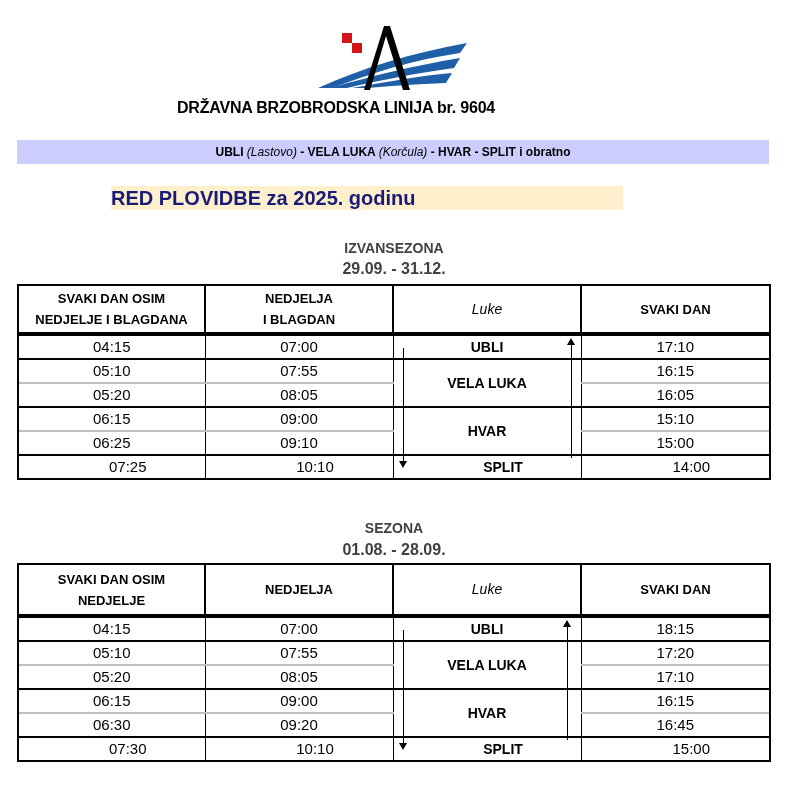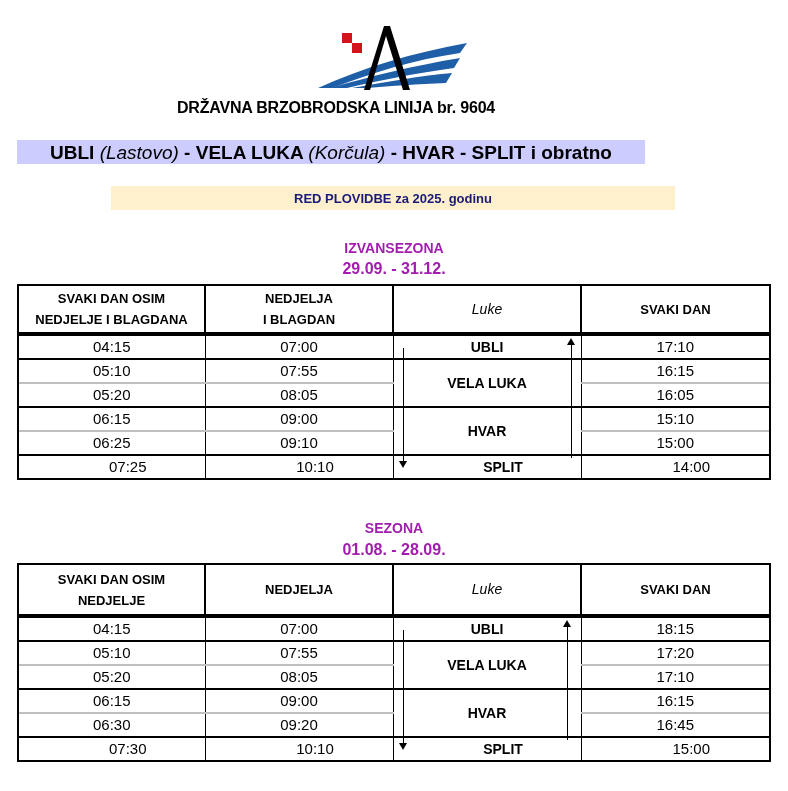--- a/index.html
+++ b/index.html
@@ -1,22 +1,22 @@
 <!DOCTYPE html>
 <html><head>
 <meta charset="utf-8">
 <style>
   html, body { margin: 0; padding: 0; background: #ffffff; }
   body { width: 788px; height: 791px; position: relative; font-family: "Liberation Sans", sans-serif; color: #000; overflow: hidden; }
   .logo { position: absolute; left: 312px; top: 18px; width: 160px; height: 75px; }
   .title { position: absolute; left: 0; width: 672px; top: 99px; text-align: center; font-weight: bold; font-size: 16px; letter-spacing: -0.2px; }
-  .route-bar { position: absolute; left: 17px; width: 628px; top: 140px; height: 24px; background: #ccccff; text-align: center; font-weight: bold; font-size: 19px; line-height: 25px; }
+  .route-bar { position: absolute; left: 17px; width: 752px; top: 140px; height: 24px; background: #ccccff; text-align: center; font-weight: bold; font-size: 12px; line-height: 25px; }
   .route-bar .it { font-style: italic; font-weight: normal; }
-  .schedule-bar { position: absolute; left: 111px; width: 564px; top: 186px; height: 24px; background: #fef0cc; text-align: center; font-weight: bold; font-size: 13px; line-height: 25px; color: #1a1a7a; }
-  .season-label { position: absolute; left: 0; width: 788px; text-align: center; font-weight: bold; color: #a21caf; }
+  .schedule-bar { position: absolute; left: 111px; width: 512px; top: 186px; height: 24px; background: #fef0cc; font-weight: bold; font-size: 20px; line-height: 25px; color: #1a1a7a; }
+  .season-label { position: absolute; left: 0; width: 788px; text-align: center; font-weight: bold; color: #404040; }
   .season-name { font-size: 14px; }
   .season-dates { font-size: 16px; }
   table.tt { position: absolute; left: 17px; width: 752px; border-collapse: collapse; table-layout: fixed; font-size: 15px; }
   table.tt td, table.tt th { padding: 0; text-align: center; vertical-align: middle; }
   table.tt th { font-weight: bold; font-size: 13px; line-height: 21px; height: 46px; border: 2px solid #000; border-bottom: 4px solid #000; }
   table.tt th.luke { font-style: italic; font-weight: normal; font-size: 14px; }
   table.tt td { height: 22px; line-height: 22px; border-left: 1px solid #000; border-right: 1px solid #000; }
   table.tt td.c1 { border-left: 2px solid #000; }
   table.tt td.c4 { border-right: 2px solid #000; }
   table.tt tr.sep-black td { border-top: 2px solid #000; }

